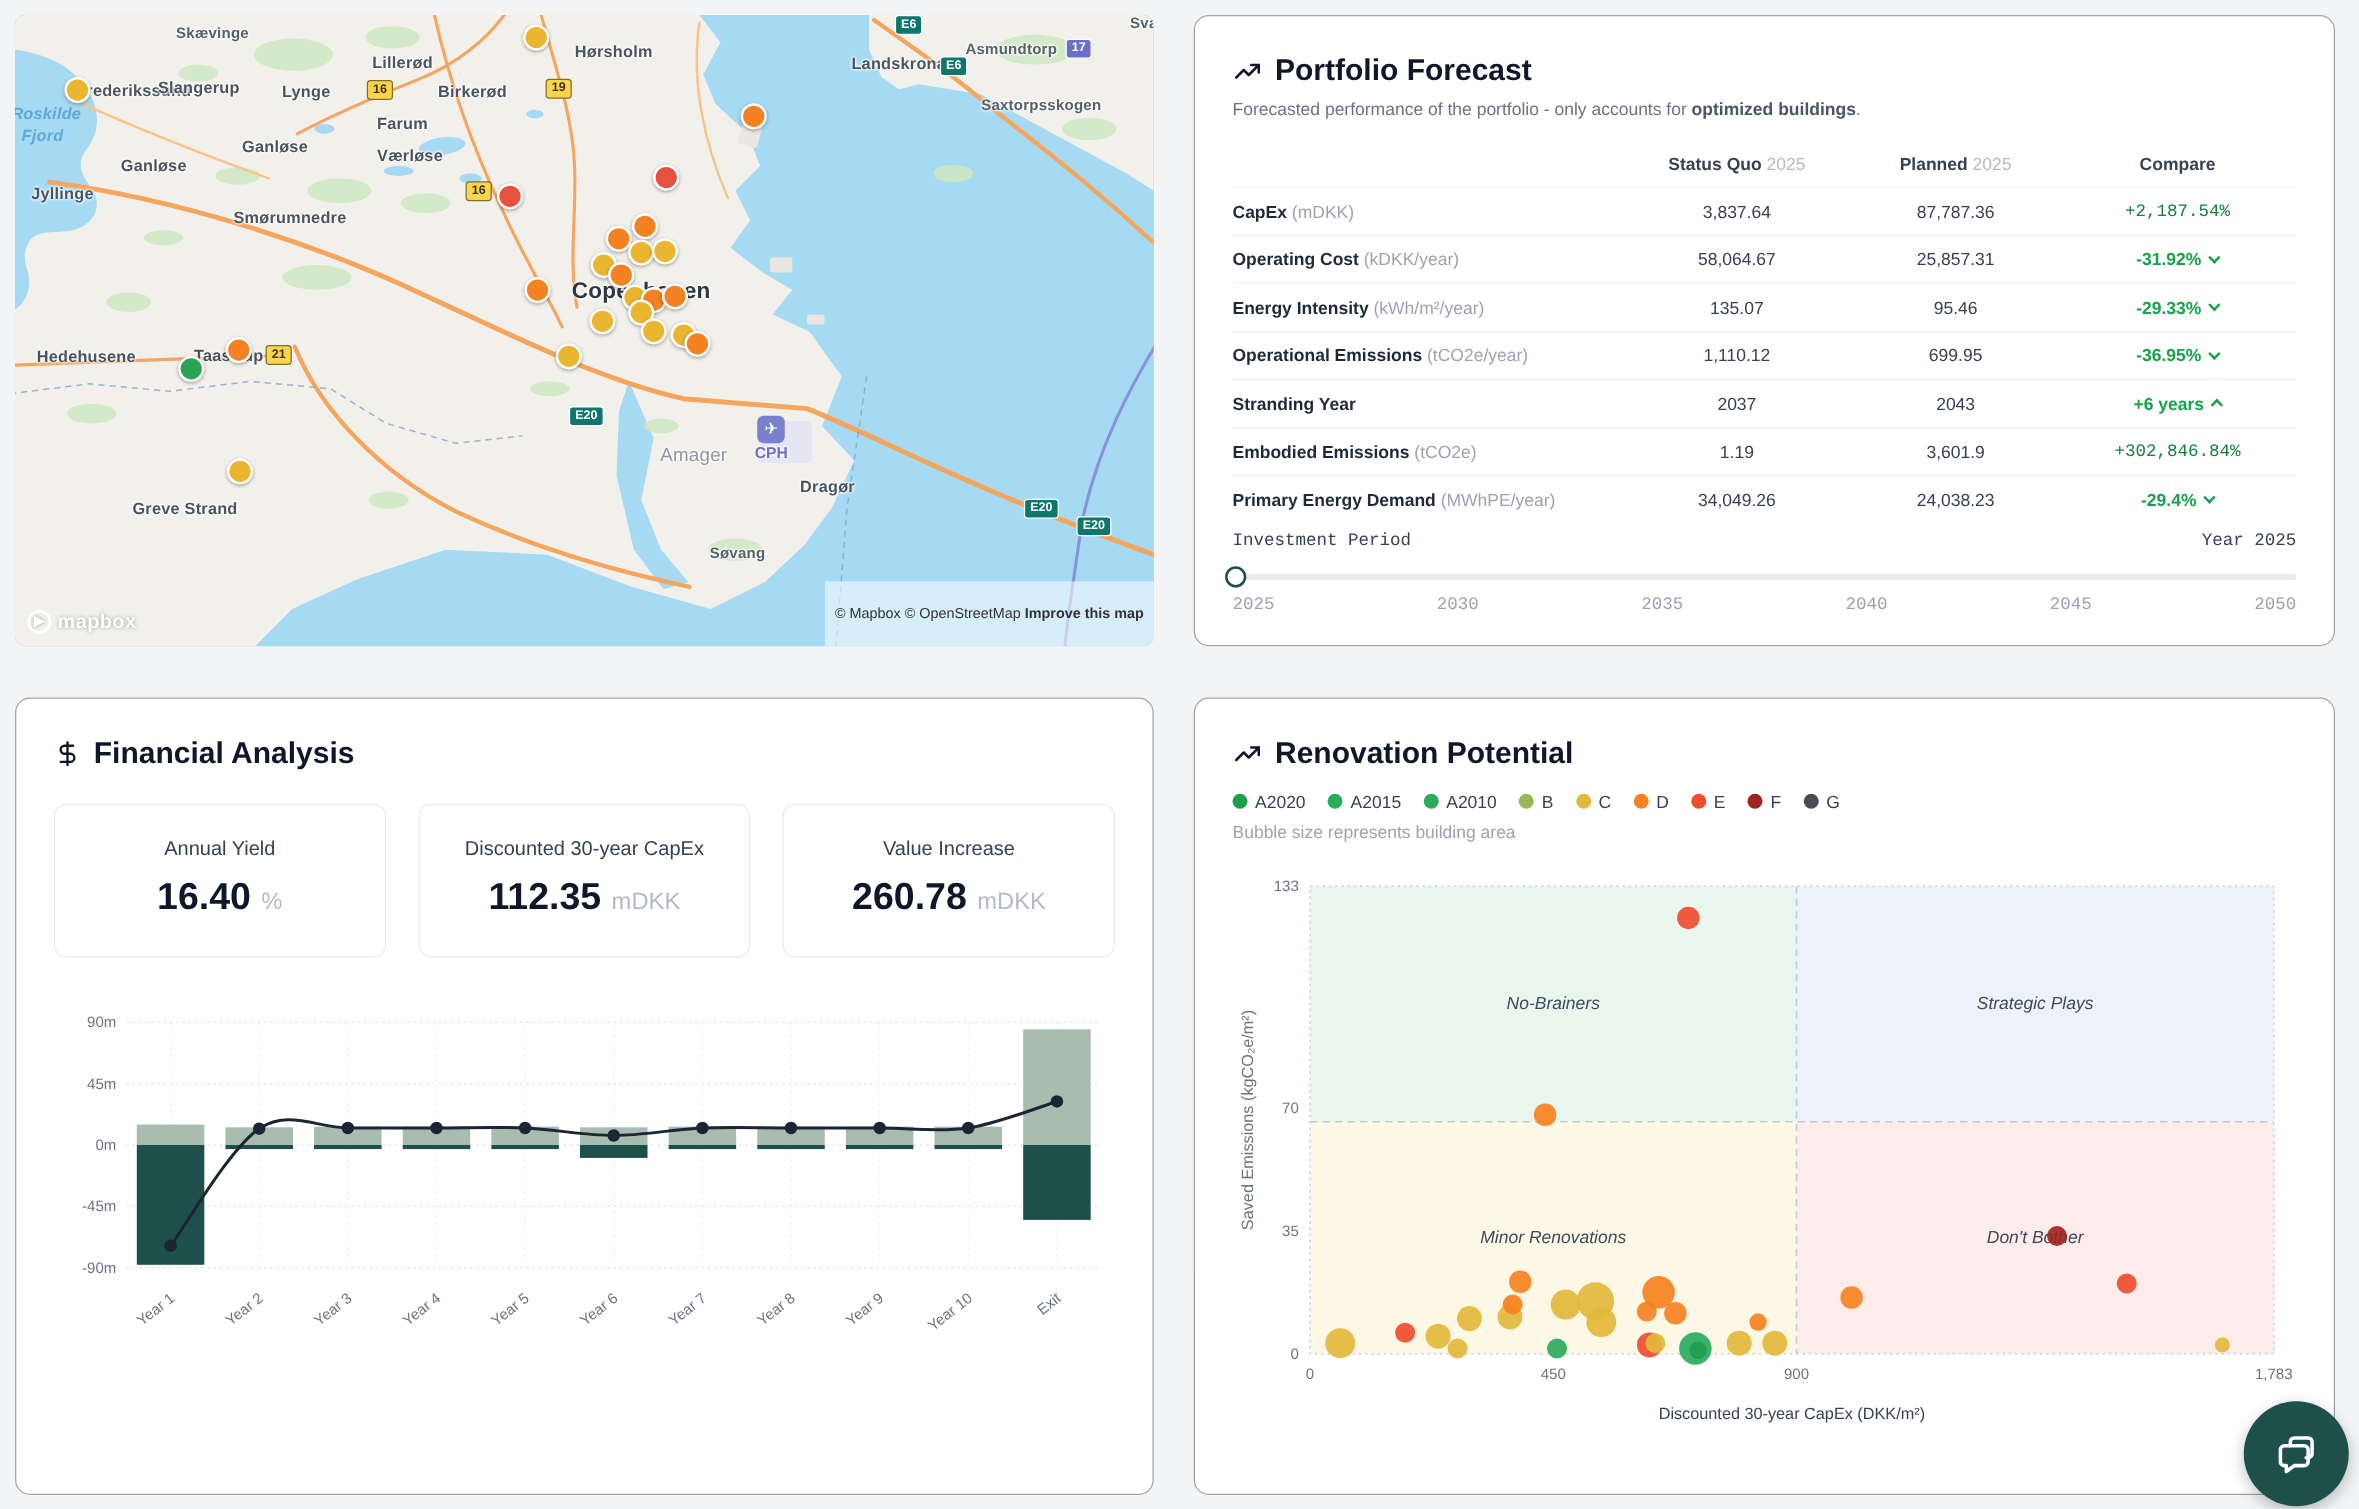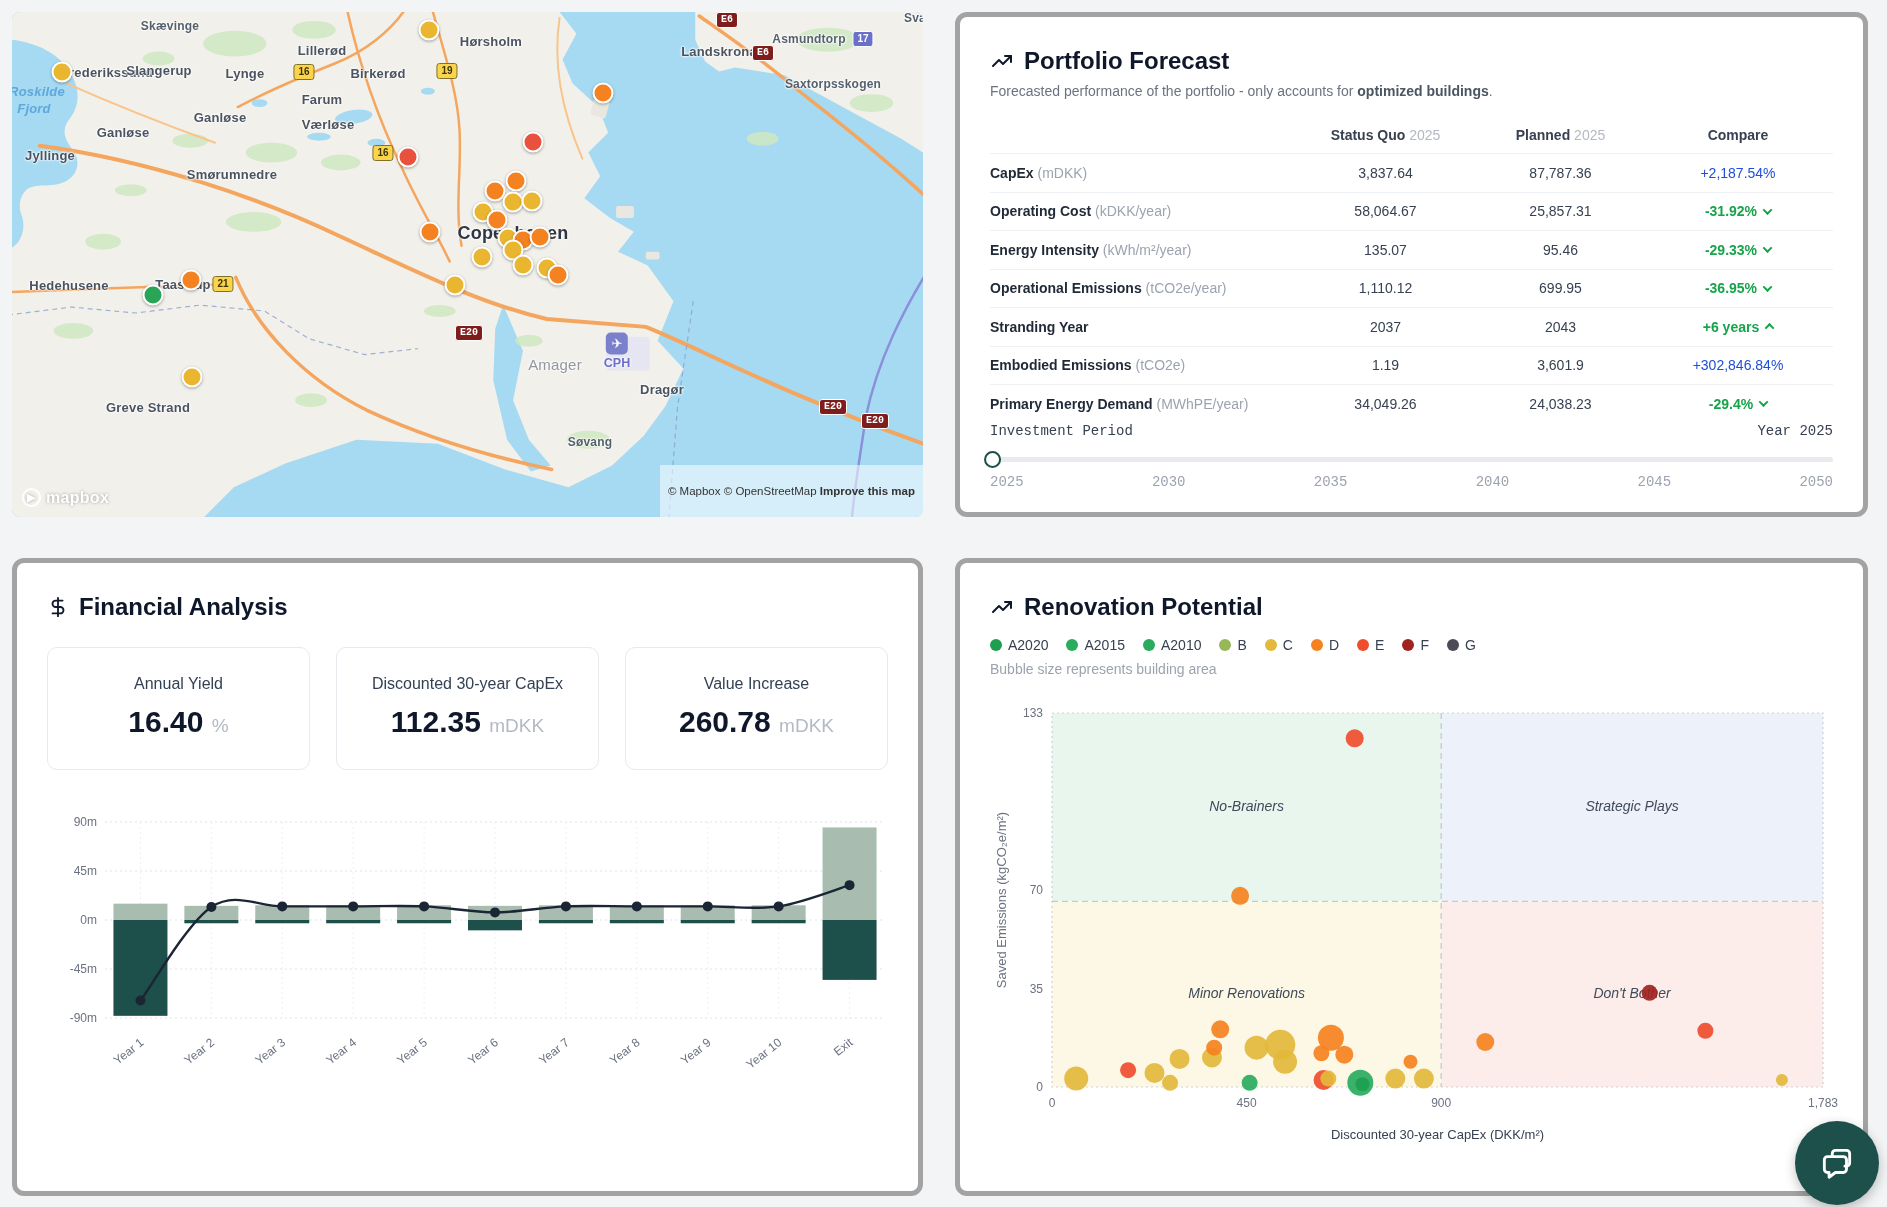--- a/index.html
+++ b/index.html
@@ -1,35 +1,35 @@
 <!DOCTYPE html>
 <html><head>
 <meta charset="utf-8">
 <style>
   * { margin:0; padding:0; box-sizing:border-box; }
   html,body { width:1887px; height:1207px; overflow:hidden; background:#f2f4f6;
     font-family:"Liberation Sans", sans-serif; color:#111827; position:relative; }
-  .card { position:absolute; background:#fff; border:5px solid #a3a3a3; border-radius:12px; }
+  .card { position:absolute; background:#fff; border:1px solid #a3a3a3; border-radius:12px; }
 
   
   .map-panel { position:absolute; left:12px; top:12px; width:911px; height:505px;
     border-radius:8px; overflow:hidden; background:#a5daf2; }
   .map-panel svg.basemap { position:absolute; inset:0; }
   .map-label { position:absolute; transform:translate(-50%,-50%); white-space:nowrap;
     color:#4a5360; font-size:13px; font-weight:600; letter-spacing:.2px;
     text-shadow:0 0 3px #fff,0 0 3px #fff,0 0 2px #fff; pointer-events:none; }
   .map-label.sm { font-size:12px; font-weight:600; color:#55606e; }
   .map-label.city { font-size:18px; font-weight:700; color:#2f3742; }
   .map-label.district { font-size:15px; font-weight:400; color:#9196a0; }
   .map-label.water { font-size:13px; font-style:italic; font-weight:600; color:#5da8dd;
     text-shadow:none; }
   .road-badge { position:absolute; transform:translate(-50%,-50%); font-size:10px; font-weight:700;
     padding:1px 4px; border-radius:3px; line-height:12px; }
   .road-badge.yellow { background:#fbd44e; border:1.5px solid #80702a; color:#3e3405; }
-  .road-badge.green { background:#7f1d1d; border:1.5px solid #fff; color:#fff;font-family:Liberation Mono, monospace; }
+  .road-badge.green { background:#0f766e; border:1.5px solid #fff; color:#fff; }
   .road-badge.indigo { background:#6a70c9; border:1.5px solid #fff; color:#fff; }
   .map-marker { position:absolute; width:21px; height:21px; border-radius:50%;
     border:2.5px solid #fff; transform:translate(-50%,-50%);
     box-shadow:0 1px 3px rgba(0,0,0,.35); cursor:pointer; }
   .airport { position:absolute; transform:translate(-50%,-50%); text-align:center; }
   .airport .apt-box { width:22px; height:22px; background:#7b80cc; border-radius:5px; margin:0 auto;
     color:#fff; font-size:13px; line-height:22px; }
   .airport .apt-label { color:#6a6fc7; font-size:12.5px; font-weight:600;
     text-shadow:0 0 3px #fff,0 0 3px #fff; margin-top:1px; }
   .mapbox-logo { position:absolute; left:10px; bottom:10px; display:flex; align-items:center;
@@ -56,21 +56,21 @@
   .t-head { padding:6px 0 10px; }
   .t-row { border-top:1px solid #eef1f4; height:38.5px; }
   .c-label { flex:1; font-size:14px; }
   .c-label .lbl { font-weight:600; color:#1f2937; }
   .c-label .unit { color:#9ca3af; font-weight:400; }
   .col { width:185px; text-align:center; font-size:14px; color:#374151; }
   .col.planned { width:165px; }
   .col.compare { width:190px; }
   .t-head .col { color:#374151; font-weight:700; }
   .t-head .col .yr { color:#b3bac3; font-weight:400; }
-  .cmp-neutral { color:#1d4ed8; }
+  .cmp-neutral { color:#15803d;font-family:Liberation Mono, monospace; }
   .cmp-good { color:#16a34a; font-weight:700; display:inline-flex; align-items:center; gap:7px;
     justify-content:center; }
   .chev { width:7px; height:7px; border-right:2px solid #16a34a; border-bottom:2px solid #16a34a;
     display:inline-block; }
   .chev.down { transform:rotate(45deg) translate(-1px,-1px); }
   .chev.up { transform:rotate(-135deg) translate(-1px,-1px); }
   .slider-zone { margin-top:auto;font-family:Liberation Mono, monospace; }
   .slider-top { display:flex; justify-content:space-between; font-size:14px; color:#374151; }
   .slider-track-wrap { position:relative; margin-top:12px; height:17px; }
   .slider-track { position:absolute; top:6px; left:0; right:0; height:5px; background:#e8eaee;

